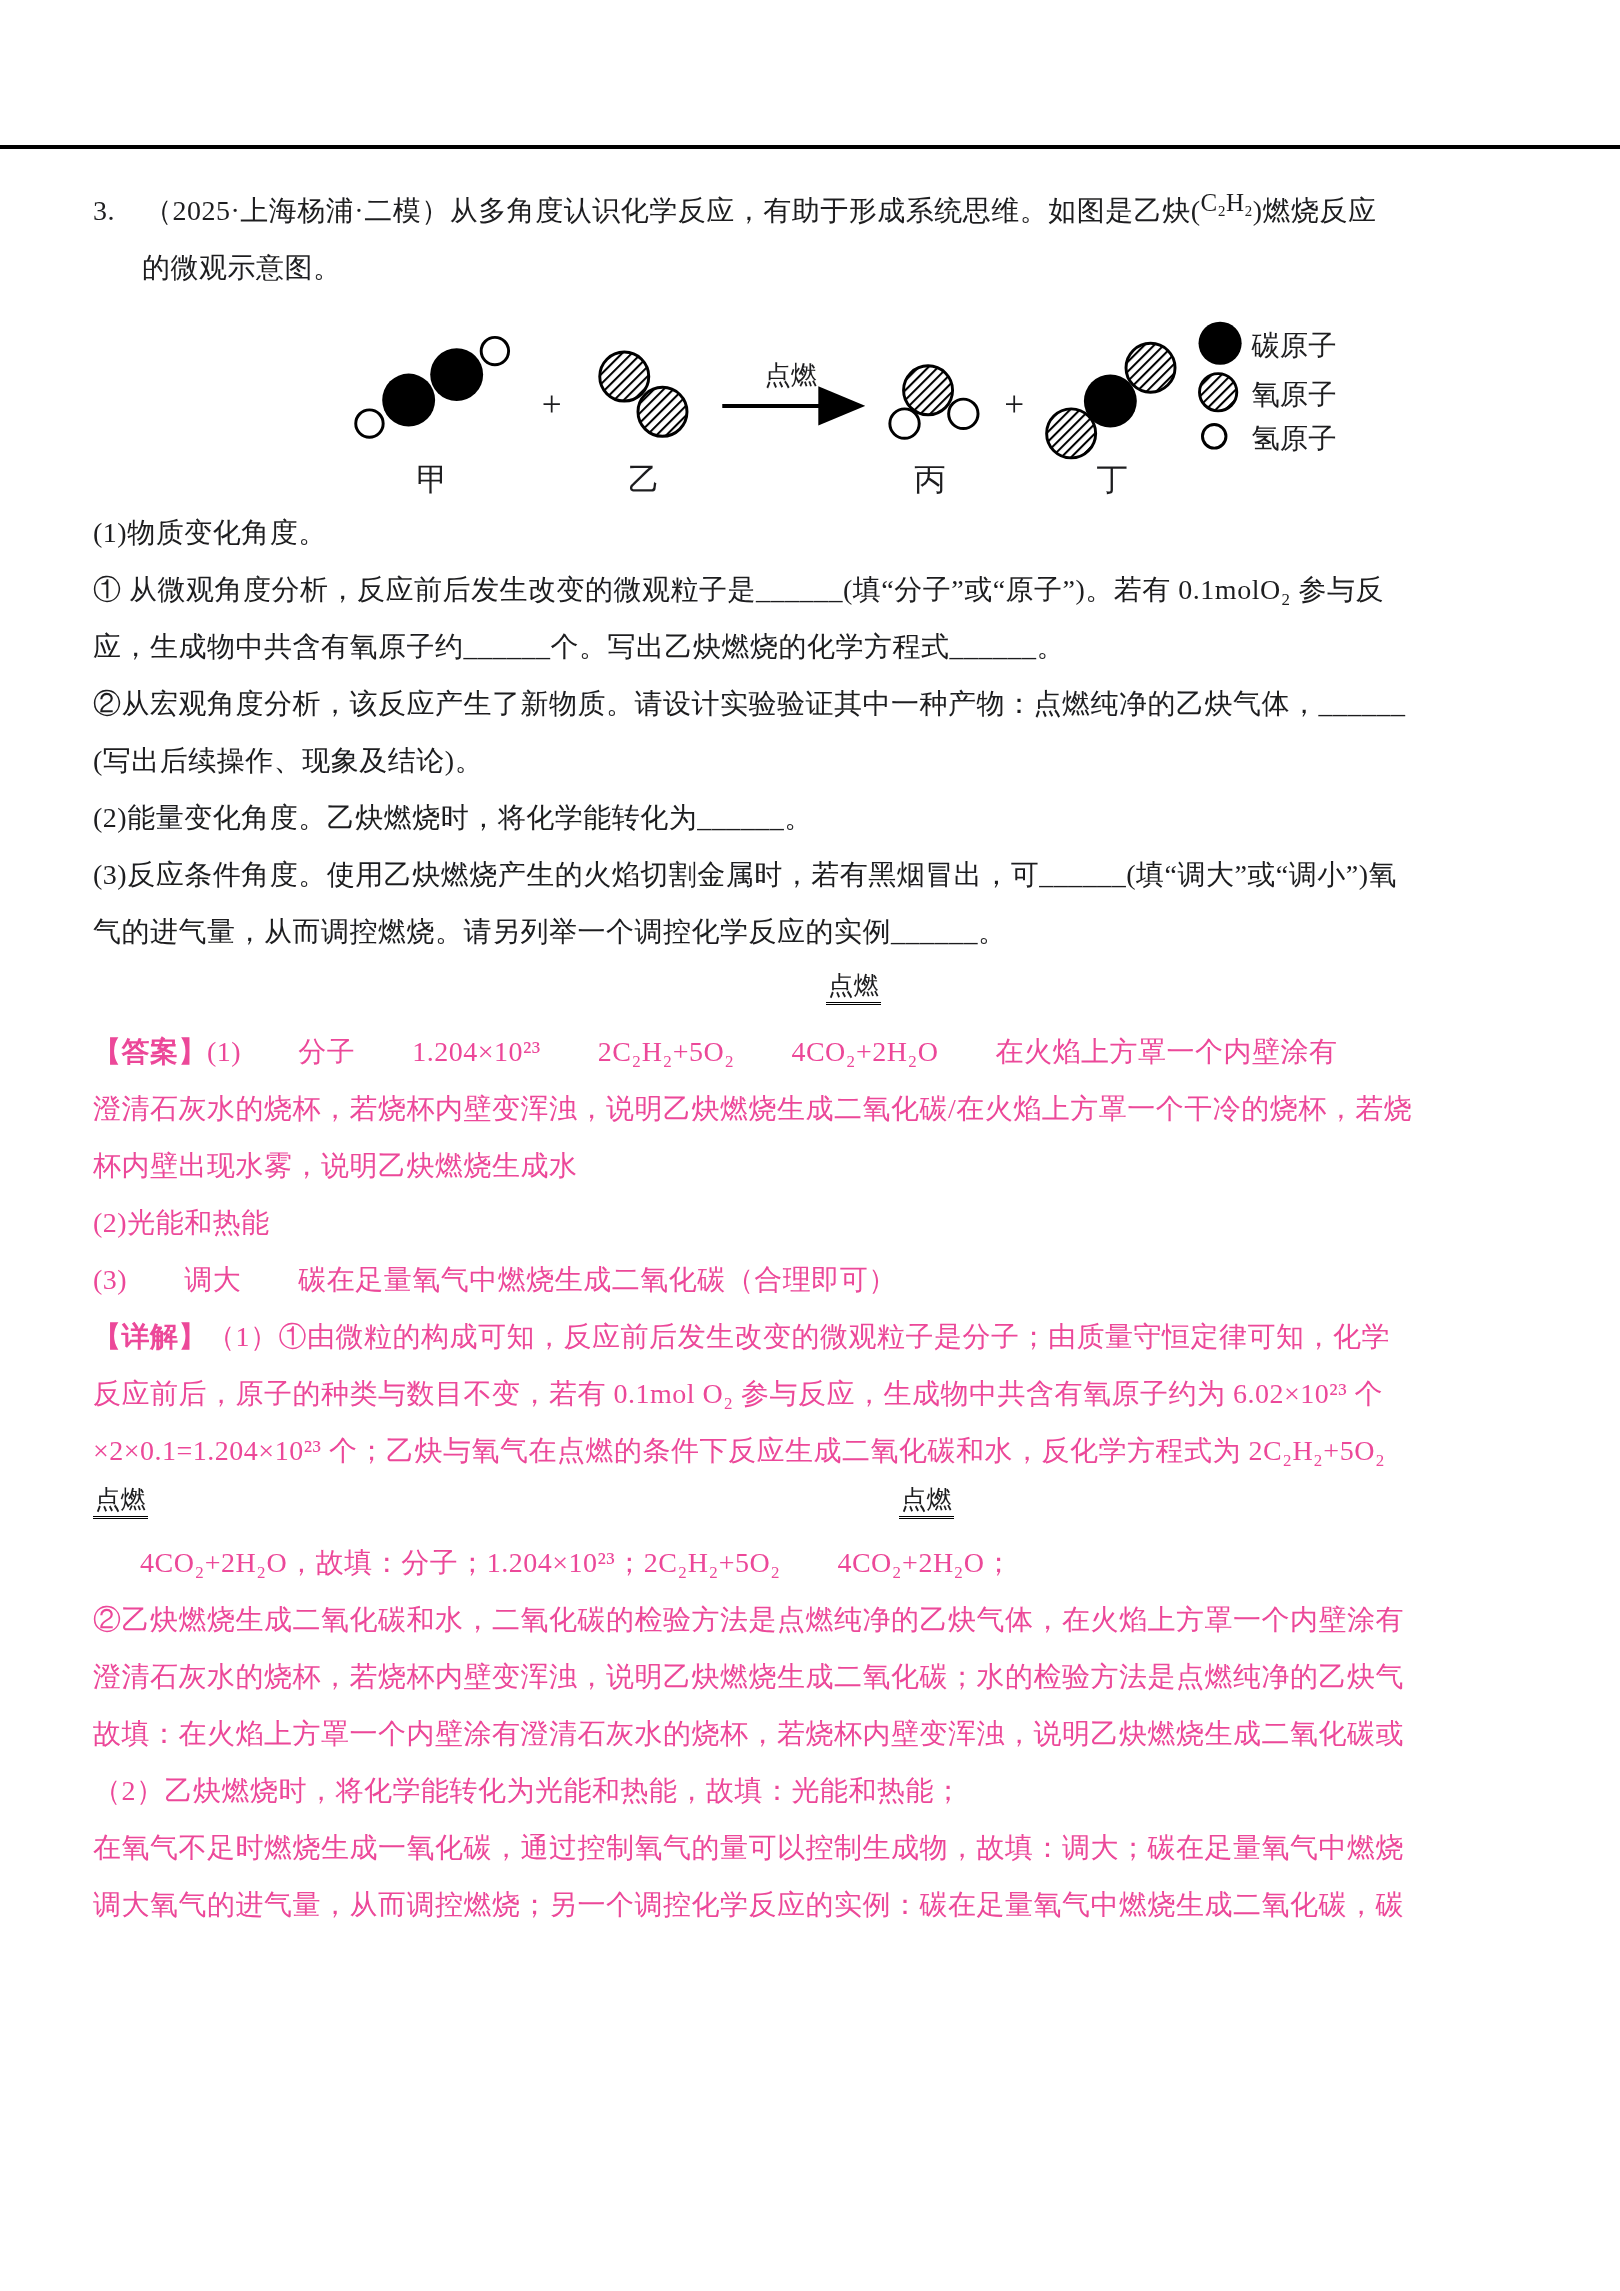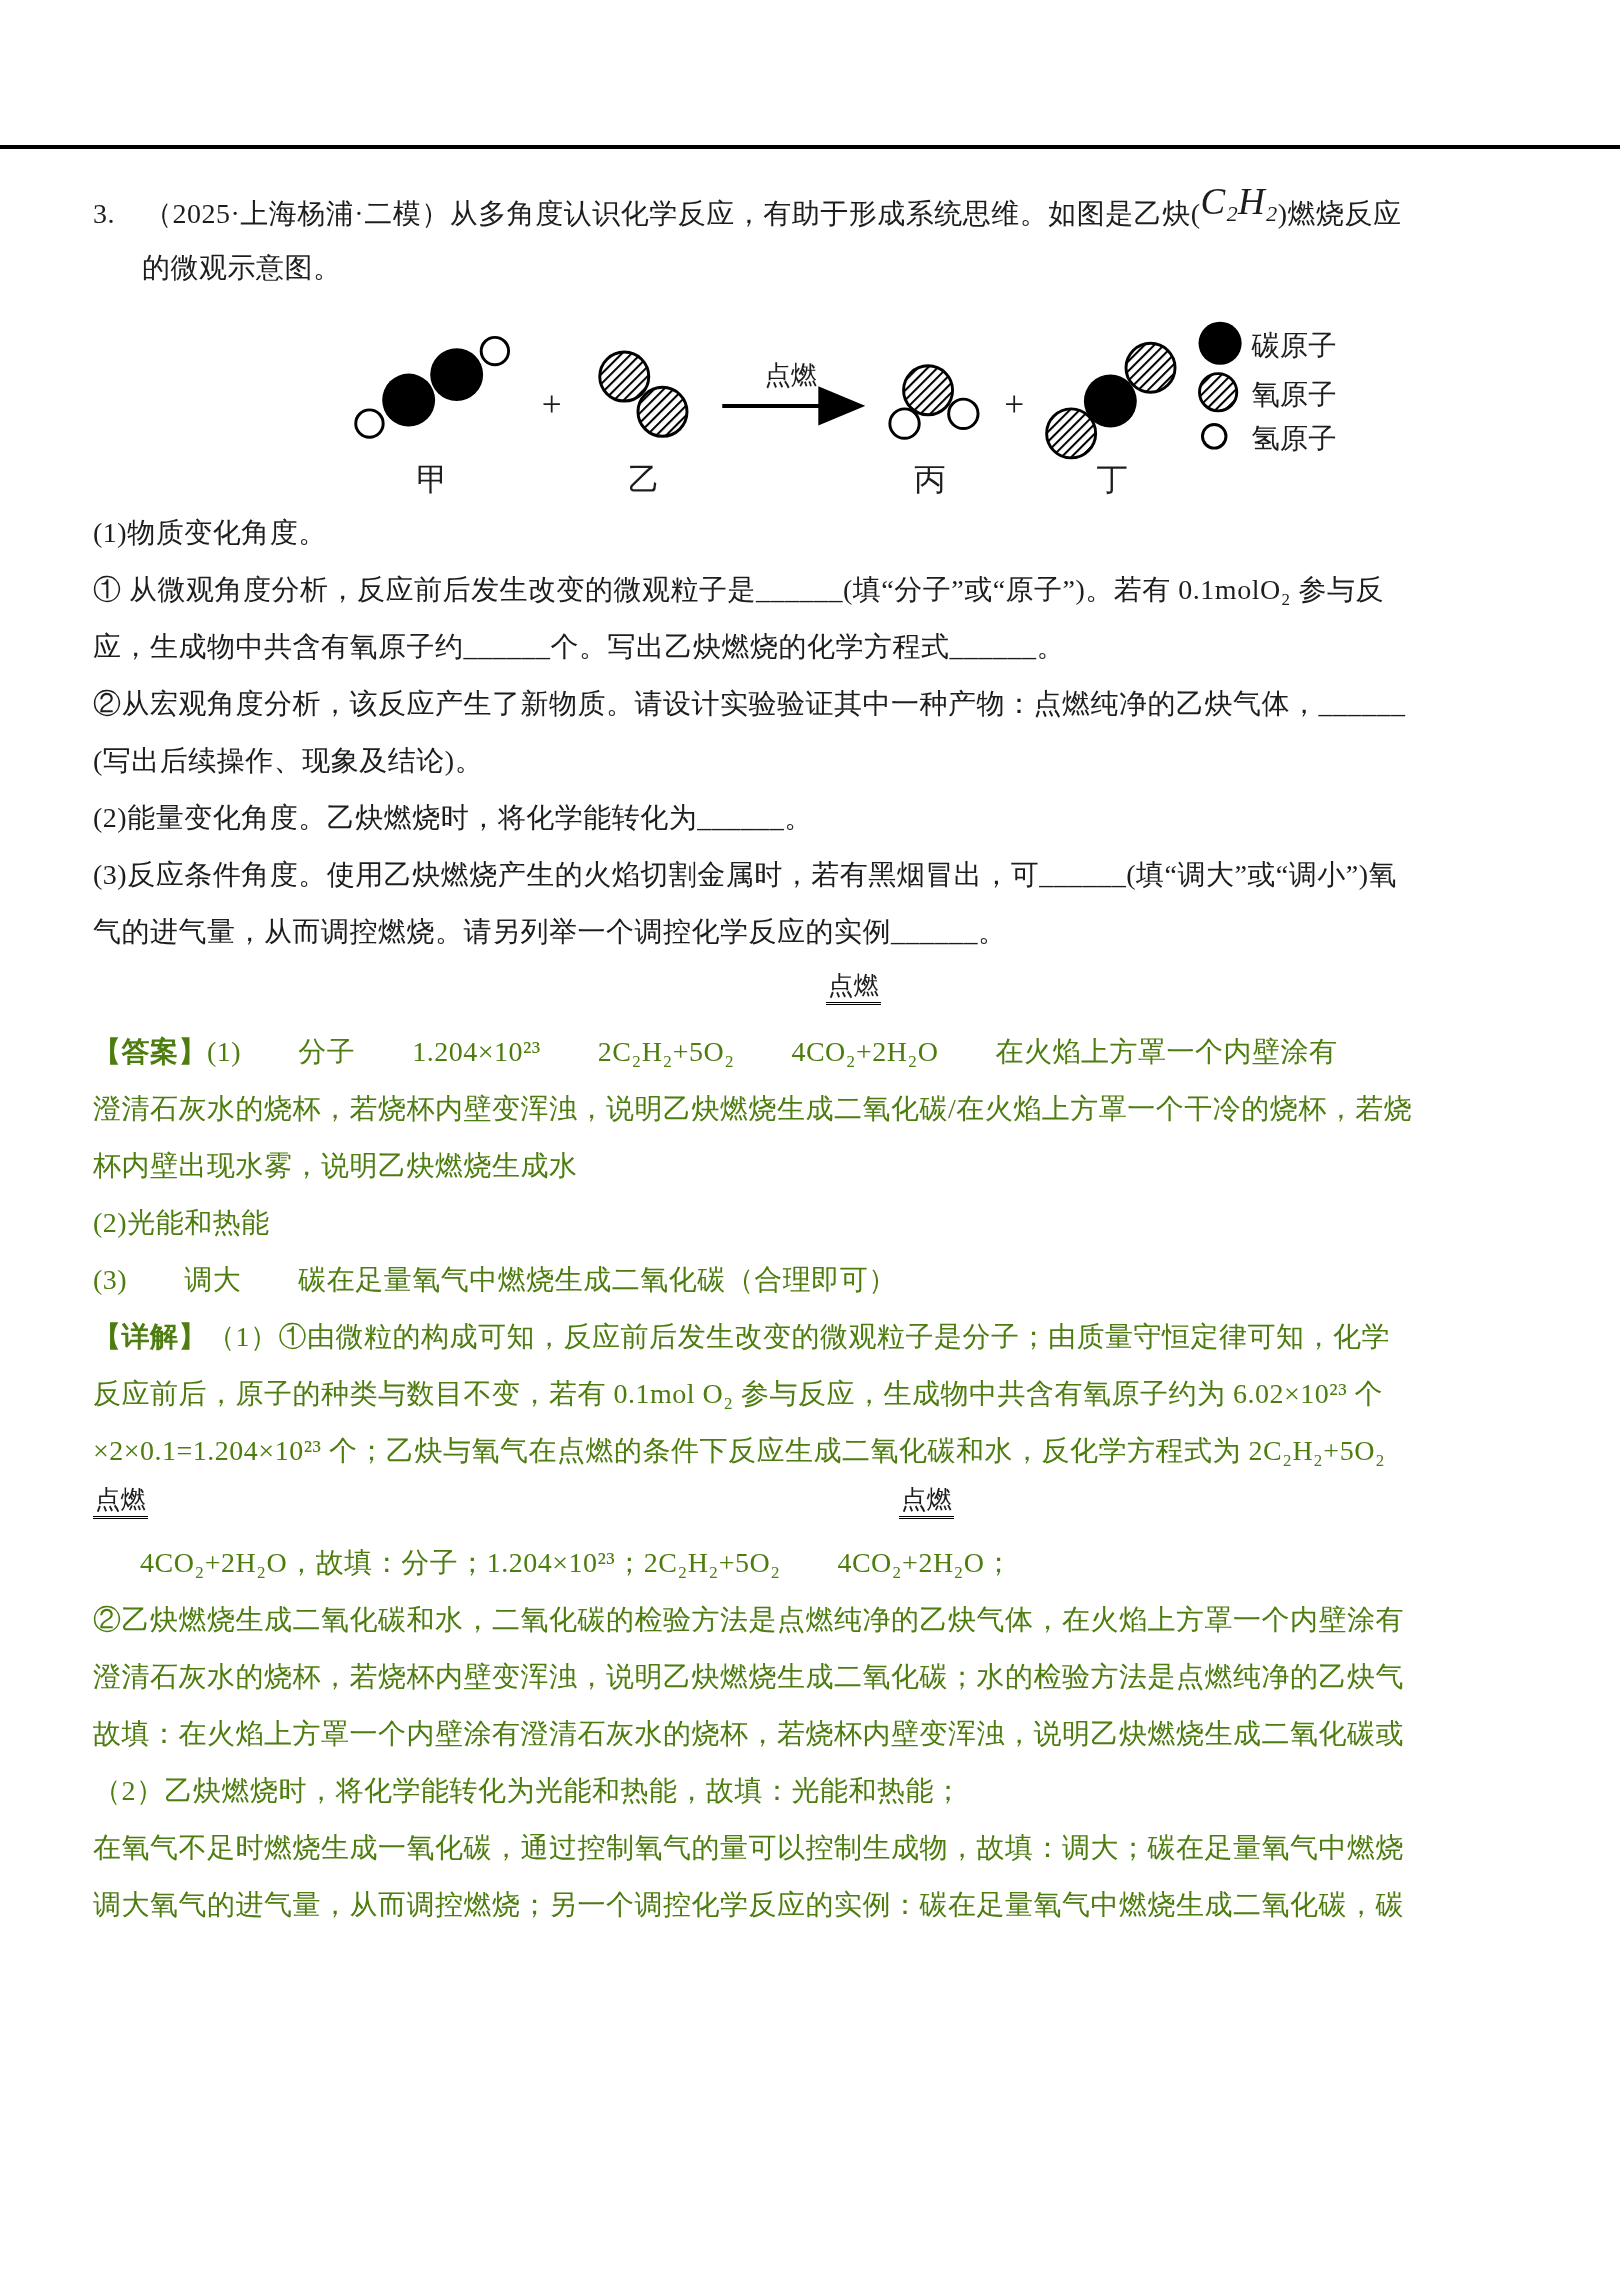--- a/index.html
+++ b/index.html
@@ -16,23 +16,23 @@
   .top-rule{margin-top:145px;height:3.9px;background:#000000;}
   .line{
     font-size:28px;
     line-height:57px;
     height:57px;
     white-space:nowrap;
     letter-spacing:0.5px;
   }
   .first-line{margin-top:33px;}
   .q-num{display:inline-block;width:51px;}
-  .formula{position:relative;top:-8.8px;font-size:37px;letter-spacing:0;font-style:italic;}
+  .formula{position:relative;top:-8.8px;font-size:25px;letter-spacing:0;}
   .indent1{padding-left:49px;}
-  .red{color:#4d7c0f;}
+  .red{color:#ec4899;}
   .bold{font-weight:bold;}
   .diagram-wrap{margin:9.8px 0 2px 245px;height:196px;}
   .cond{
     display:inline-block;
     font-size:25.5px;
     line-height:29px;
     border-bottom:3.9px double #000000;
     padding:0 2px 2px 2px;
     color:#1d1d1f;
   }

